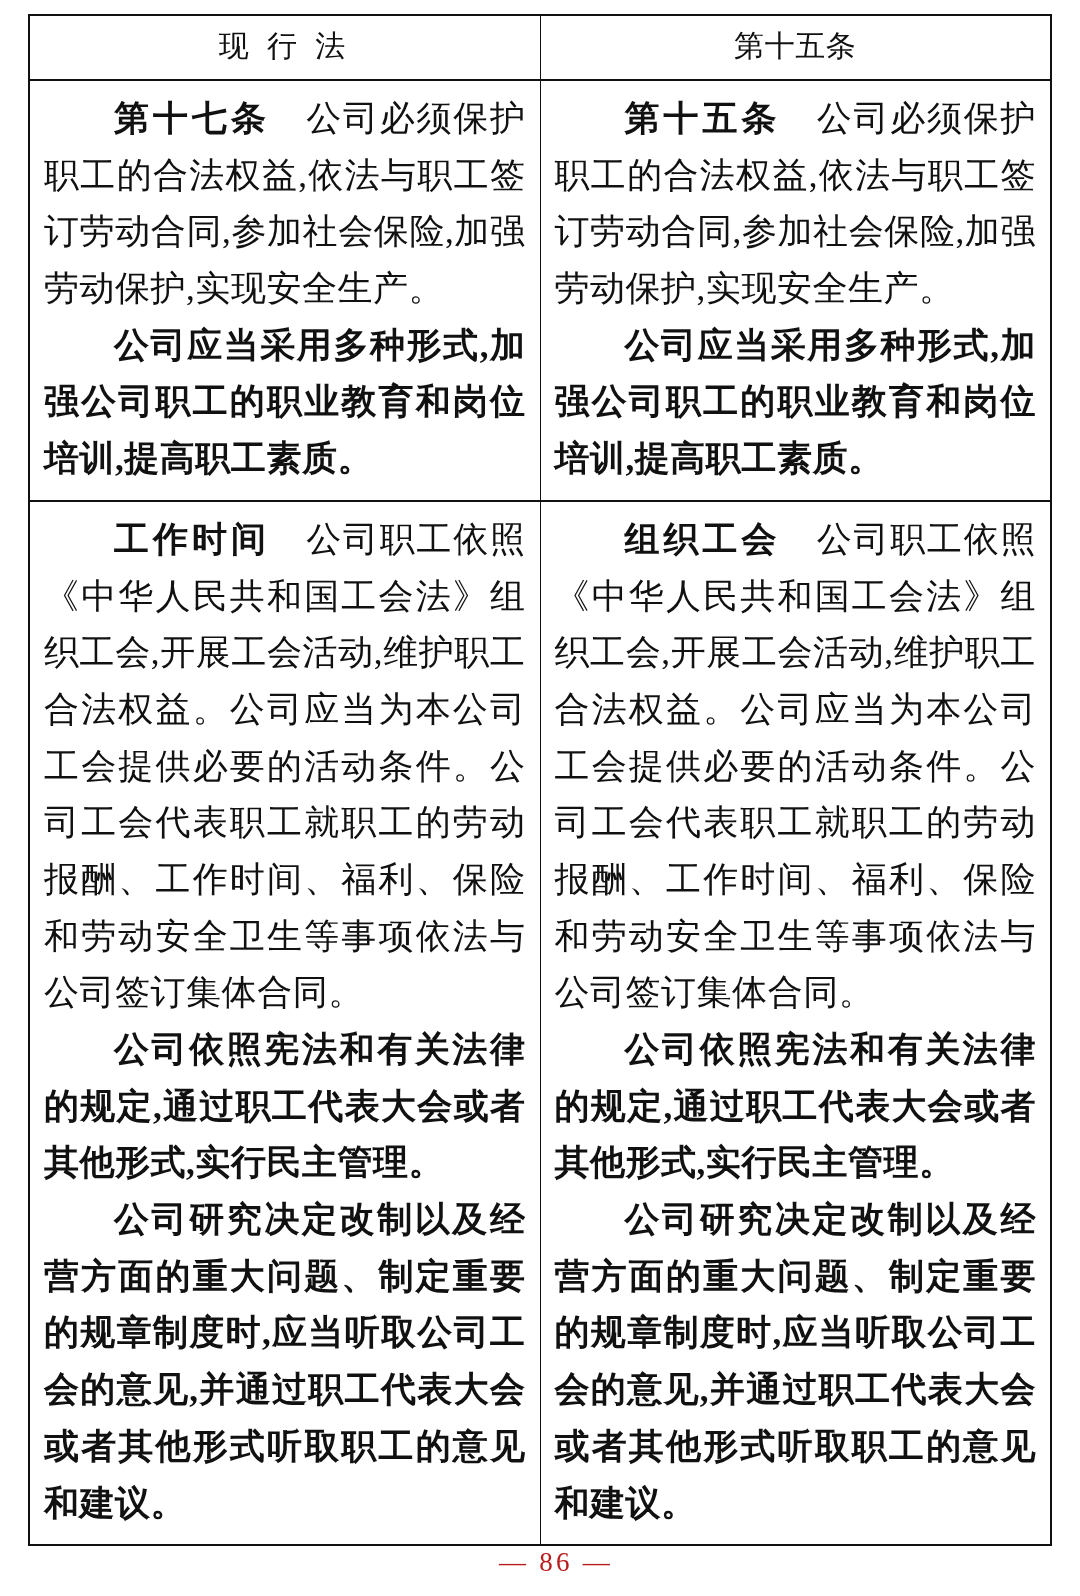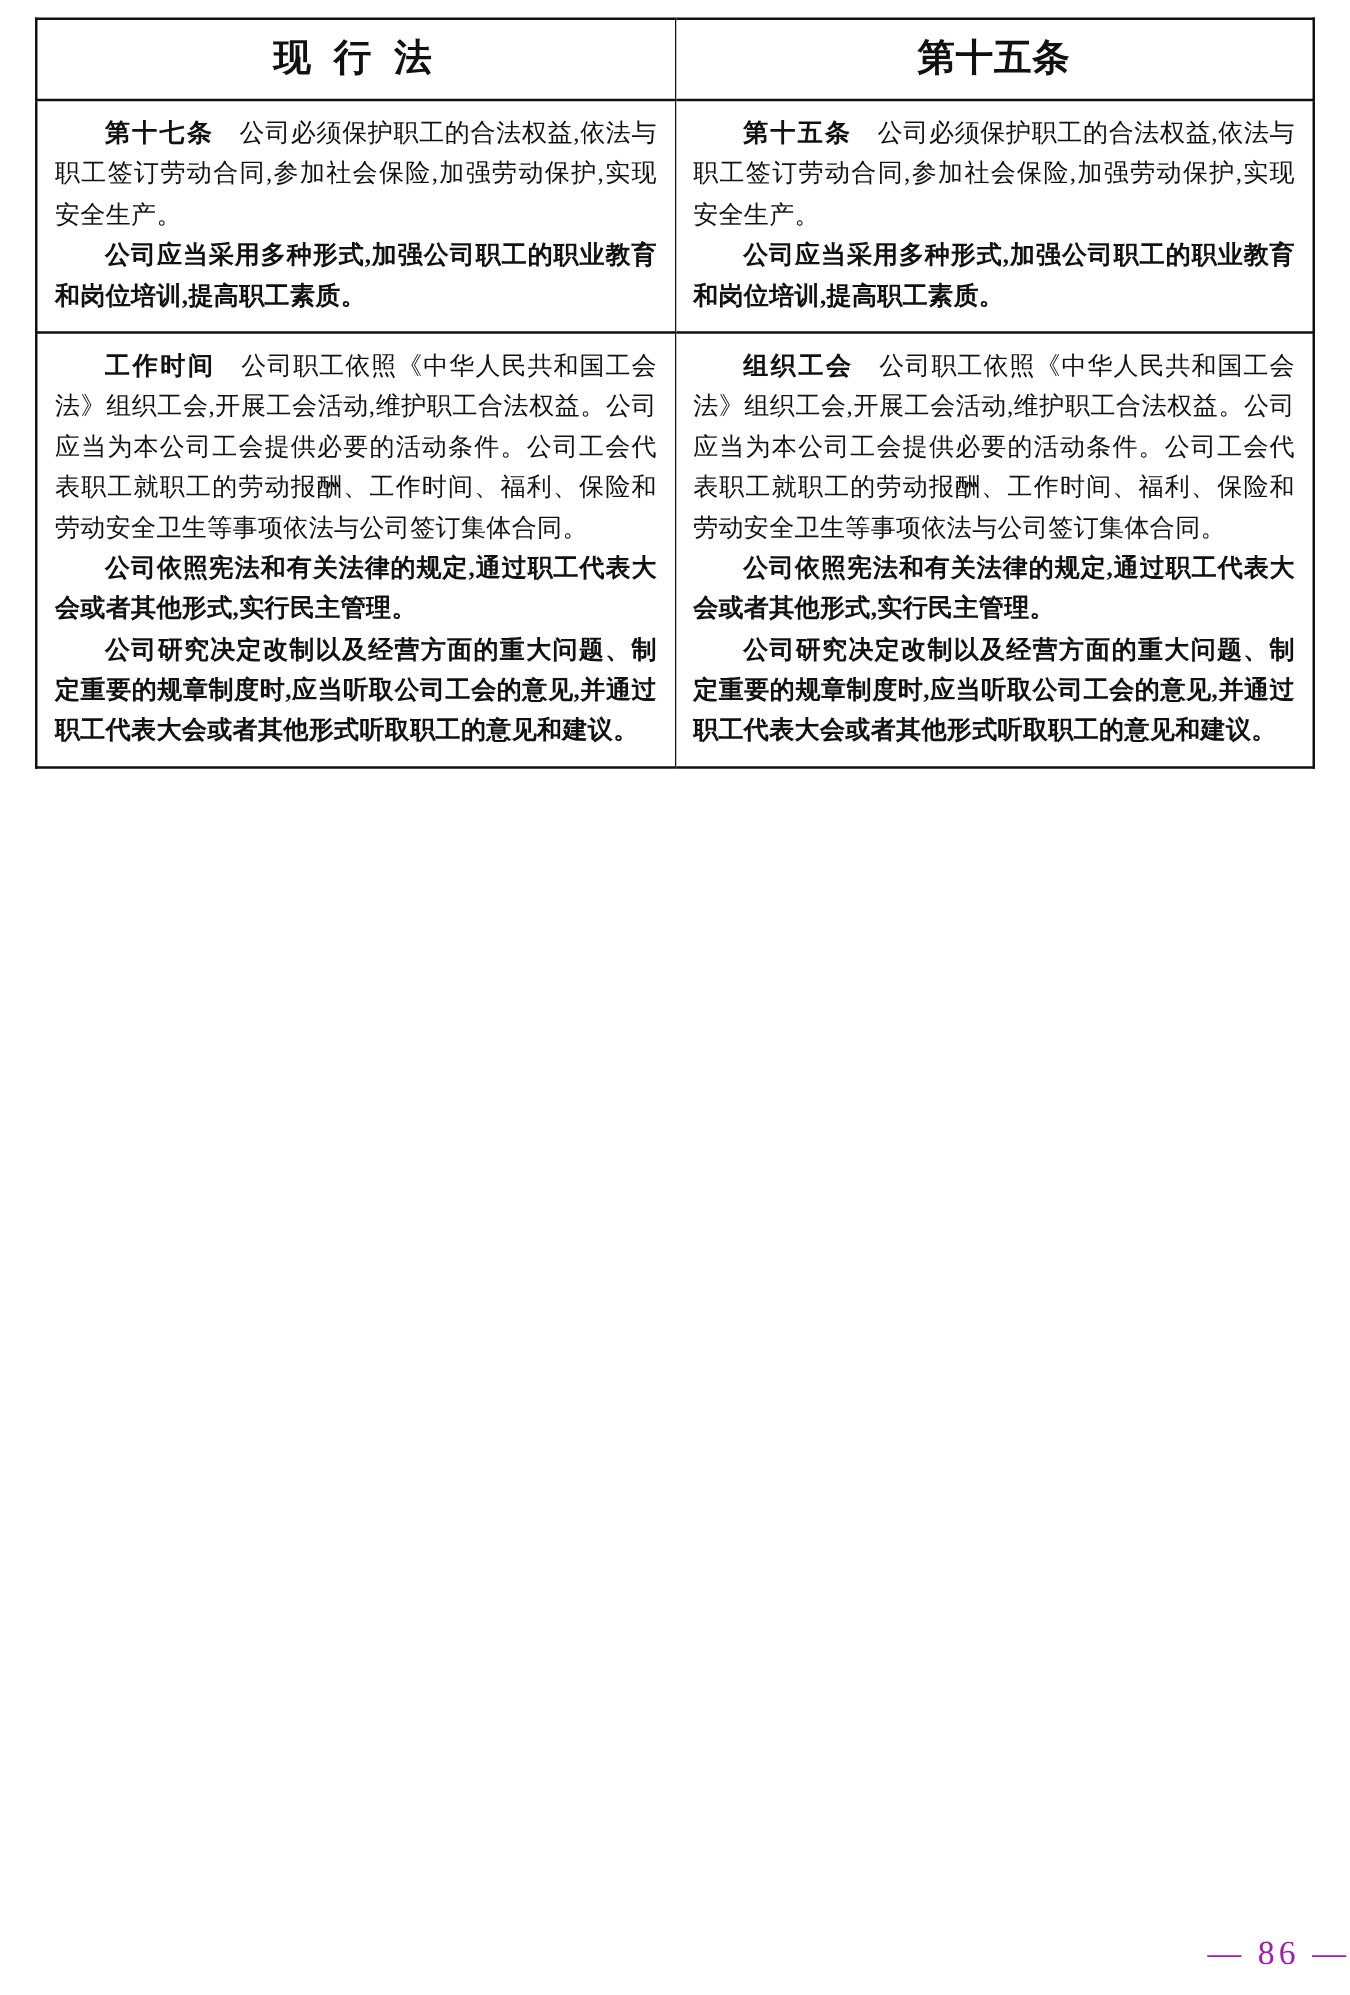--- a/index.html
+++ b/index.html
@@ -42,57 +42,57 @@
   table.compare td.col-left {
     border-right: 1px solid #111111;
   }
   table.compare th.col-right,
   table.compare td.col-right {
     border-left: 1px solid #111111;
   }
 
   .hdr {
     text-align: center;
-    font-weight: bold;
+    font-weight: normal;
     font-size: 30px;
     letter-spacing: 0.18em;
     padding: 10px 0 12px 0;
     font-family: "Liberation Serif", "DejaVu Serif", serif;
   }
   .hdr.right { letter-spacing: 0.02em; }
 
   .cell {
     padding: 10px 14px 12px 14px;
   }
   p.para {
     margin: 0;
-    font-size: 20px;
+    font-size: 35px;
     line-height: 1.62;
     text-align: justify;
     text-justify: inter-ideograph;
     text-indent: 2em;
     letter-spacing: 0.015em;
   }
   p.para.cont { text-indent: 2em; font-weight: bold; }
   .art-num {
     font-weight: bold;
     letter-spacing: 0.08em;
   }
   .art-gap { display: inline-block; width: 1em; }
 
   .footer {
     position: absolute;
     left: 0;
     right: 0;
     bottom: 18px;
-    text-align: right;
+    text-align: center;
     padding-left: 32px;
     font-size: 27px;
     letter-spacing: 0.12em;
-    color: #a21caf;
+    color: #b91c1c;
   }
 </style>
 </head>
 <body>
 
 <div class="page">
 
   <table class="compare">
     <colgroup>
       <col class="left">

